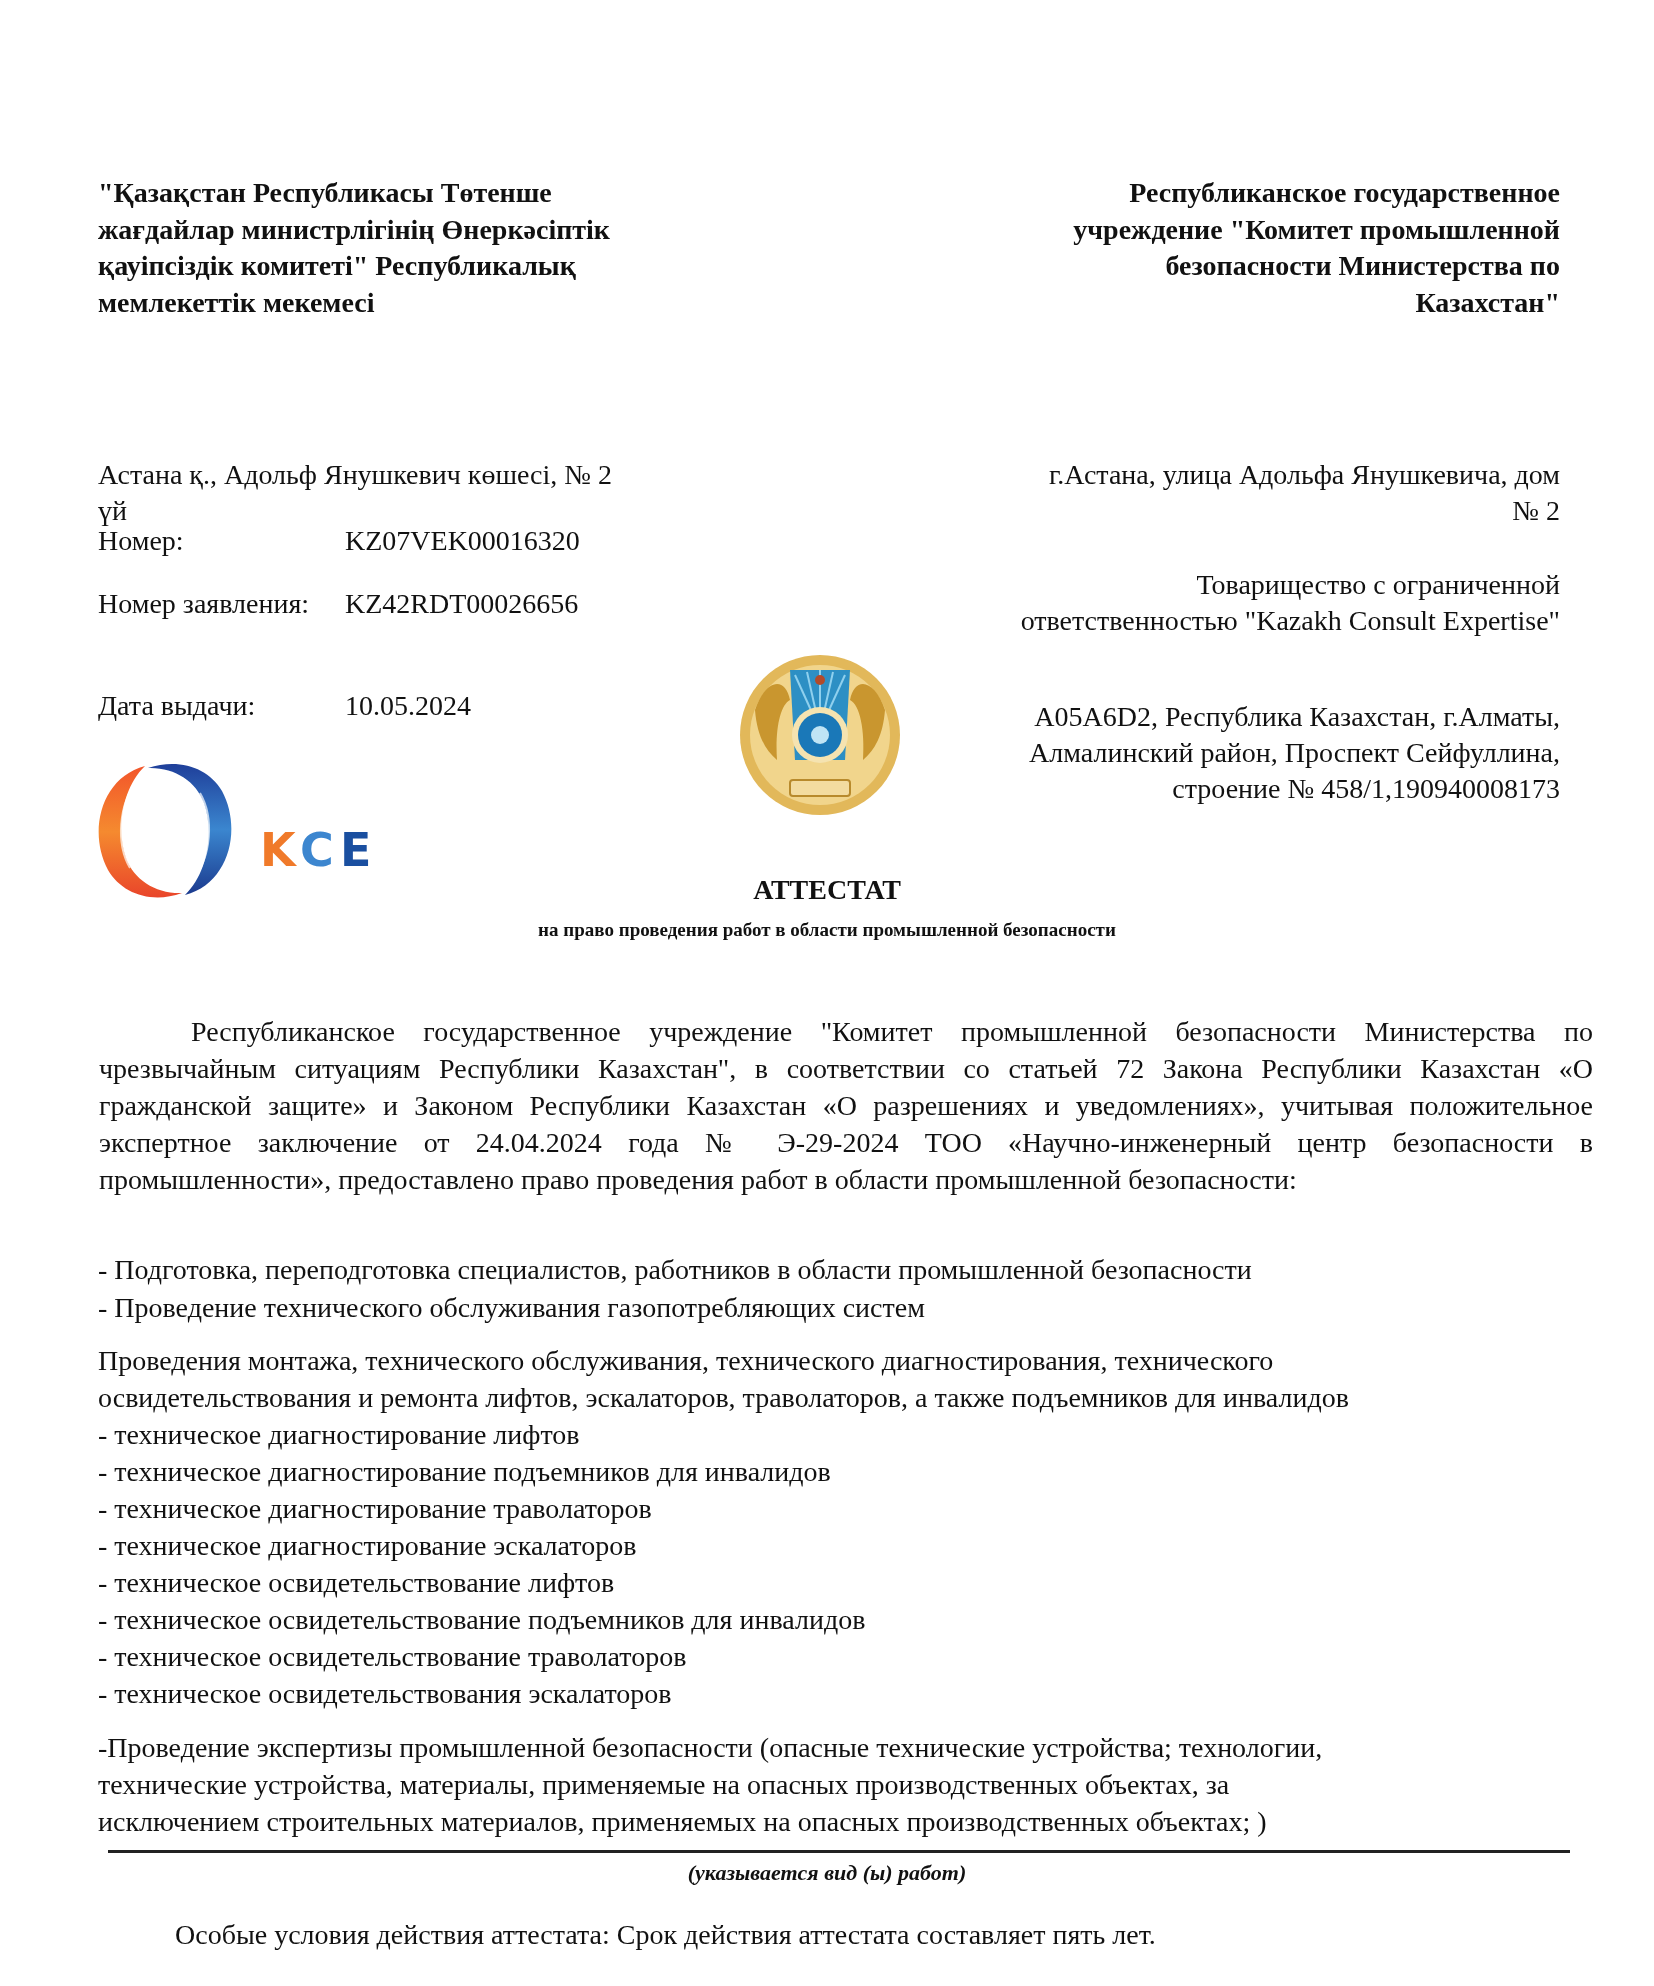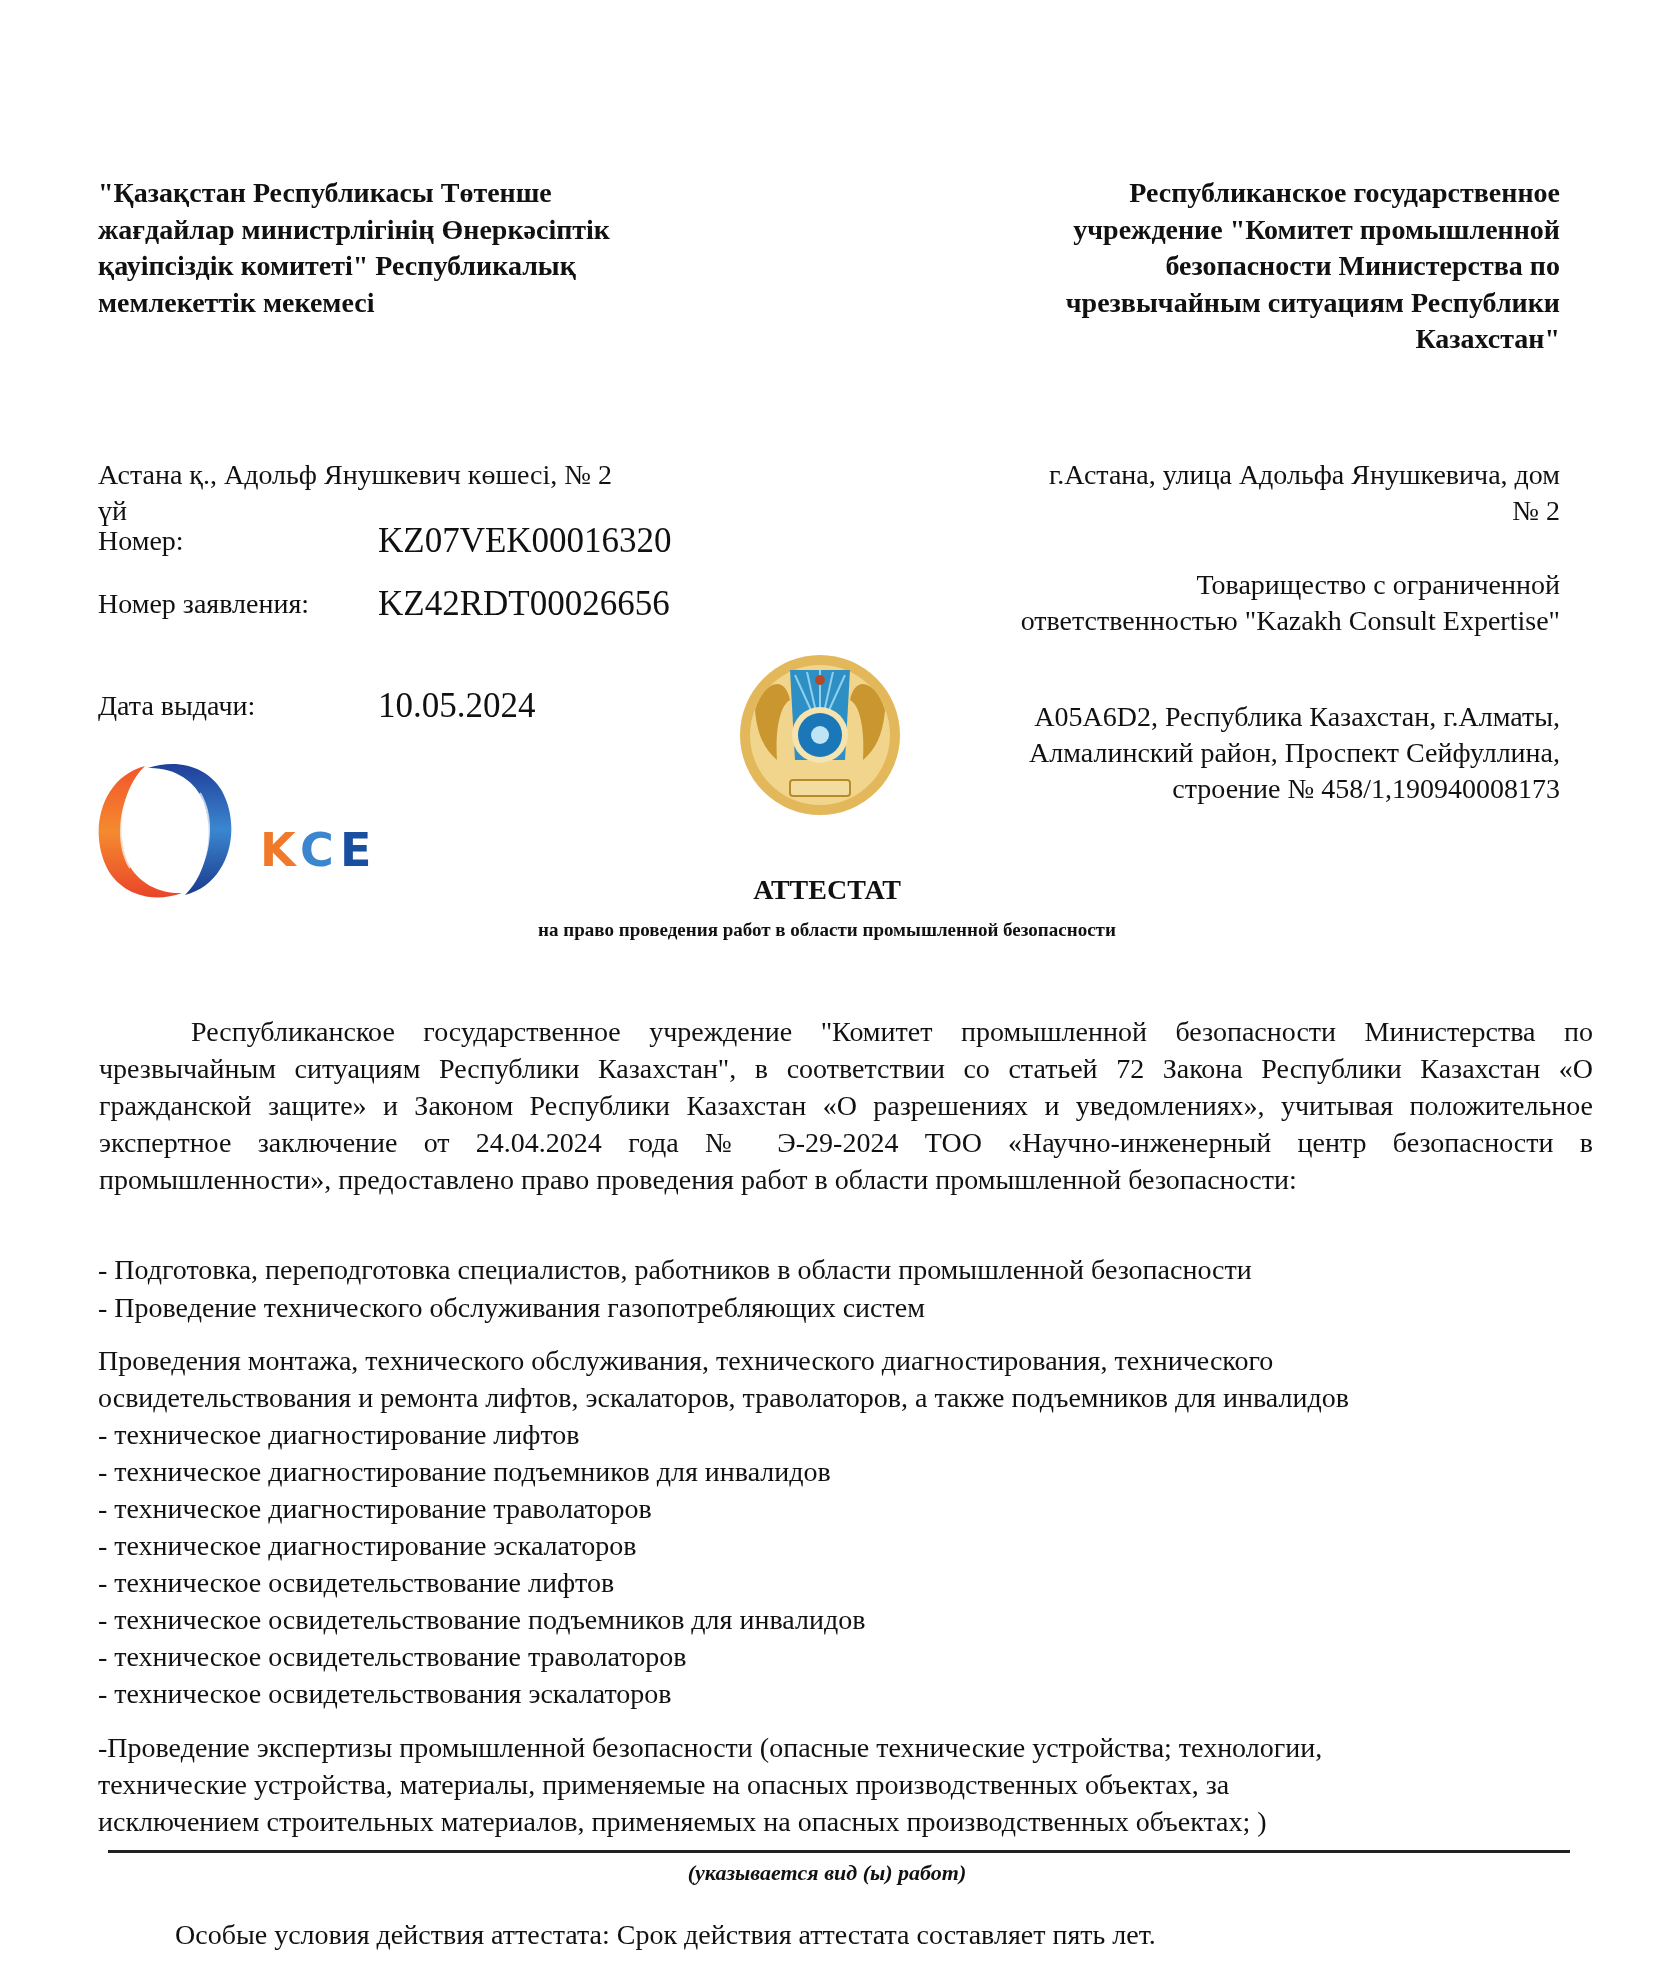--- a/index.html
+++ b/index.html
@@ -8,21 +8,21 @@
     font-family: "Liberation Serif", "DejaVu Serif", serif; color: #111111;
   }
   .abs { position: absolute; }
   .hdr-bold { font-weight: bold; font-size: 28px; line-height: 36.5px; }
   .reg { font-size: 28px; line-height: 36px; margin-top: 43px; }
   #hdr-kz { left: 98px; top: 175px; width: 620px; text-align: left; }
   #hdr-ru { left: 940px; top: 175px; width: 620px; text-align: right; }
   #addr-kz { left: 98px; top: 414px; width: 620px; }
   #addr-ru { left: 900px; top: 414px; width: 660px; text-align: right; }
   .kv-label { position: absolute; left: 98px; font-size: 28px; line-height: 36px; }
-  .kv-value { position: absolute; left: 378px; font-size: 35px; line-height: 36px; }
+  .kv-value { position: absolute; left: 345px; font-size: 28px; line-height: 36px; }
   #org-ru { left: 900px; top: 524px; width: 660px; text-align: right; }
   #orgaddr-ru { left: 900px; top: 656px; width: 660px; text-align: right; }
   #logo { left: 90px; top: 758px; width: 290px; height: 145px; }
   #emblem { left: 735px; top: 650px; width: 170px; height: 170px; }
   #title { left: 0; width: 1654px; top: 870px; text-align: center; font-weight: bold; font-size: 28px; line-height: 40px; }
   #subtitle { left: 0; width: 1654px; top: 910px; text-align: center; font-weight: bold; font-size: 19px; line-height: 40px; }
   #body-par {
     left: 99px; top: 1013px; width: 1494px; font-size: 28px; line-height: 37px;
     text-align: justify; text-indent: 92px;
   }
@@ -43,21 +43,20 @@
   <div>"Қазақстан Республикасы Төтенше</div>
   <div>жағдайлар министрлігінің Өнеркәсіптік</div>
   <div>қауіпсіздік комитеті" Республикалық</div>
   <div>мемлекеттік мекемесі</div>
 </div>
 
 <div id="hdr-ru" class="abs hdr-bold">
   <div>Республиканское государственное</div>
   <div>учреждение "Комитет промышленной</div>
   <div>безопасности Министерства по</div>
-  <div>чрезвычайным ситуациям Республики</div>
   <div>Казахстан"</div>
 </div>
 
 <div id="addr-kz" class="abs reg">
   <div>Астана қ., Адольф Янушкевич көшесі, № 2</div>
   <div>үй</div>
 </div>
 <div id="addr-ru" class="abs reg">
   <div>г.Астана, улица Адольфа Янушкевича, дом</div>
   <div>№ 2</div>

